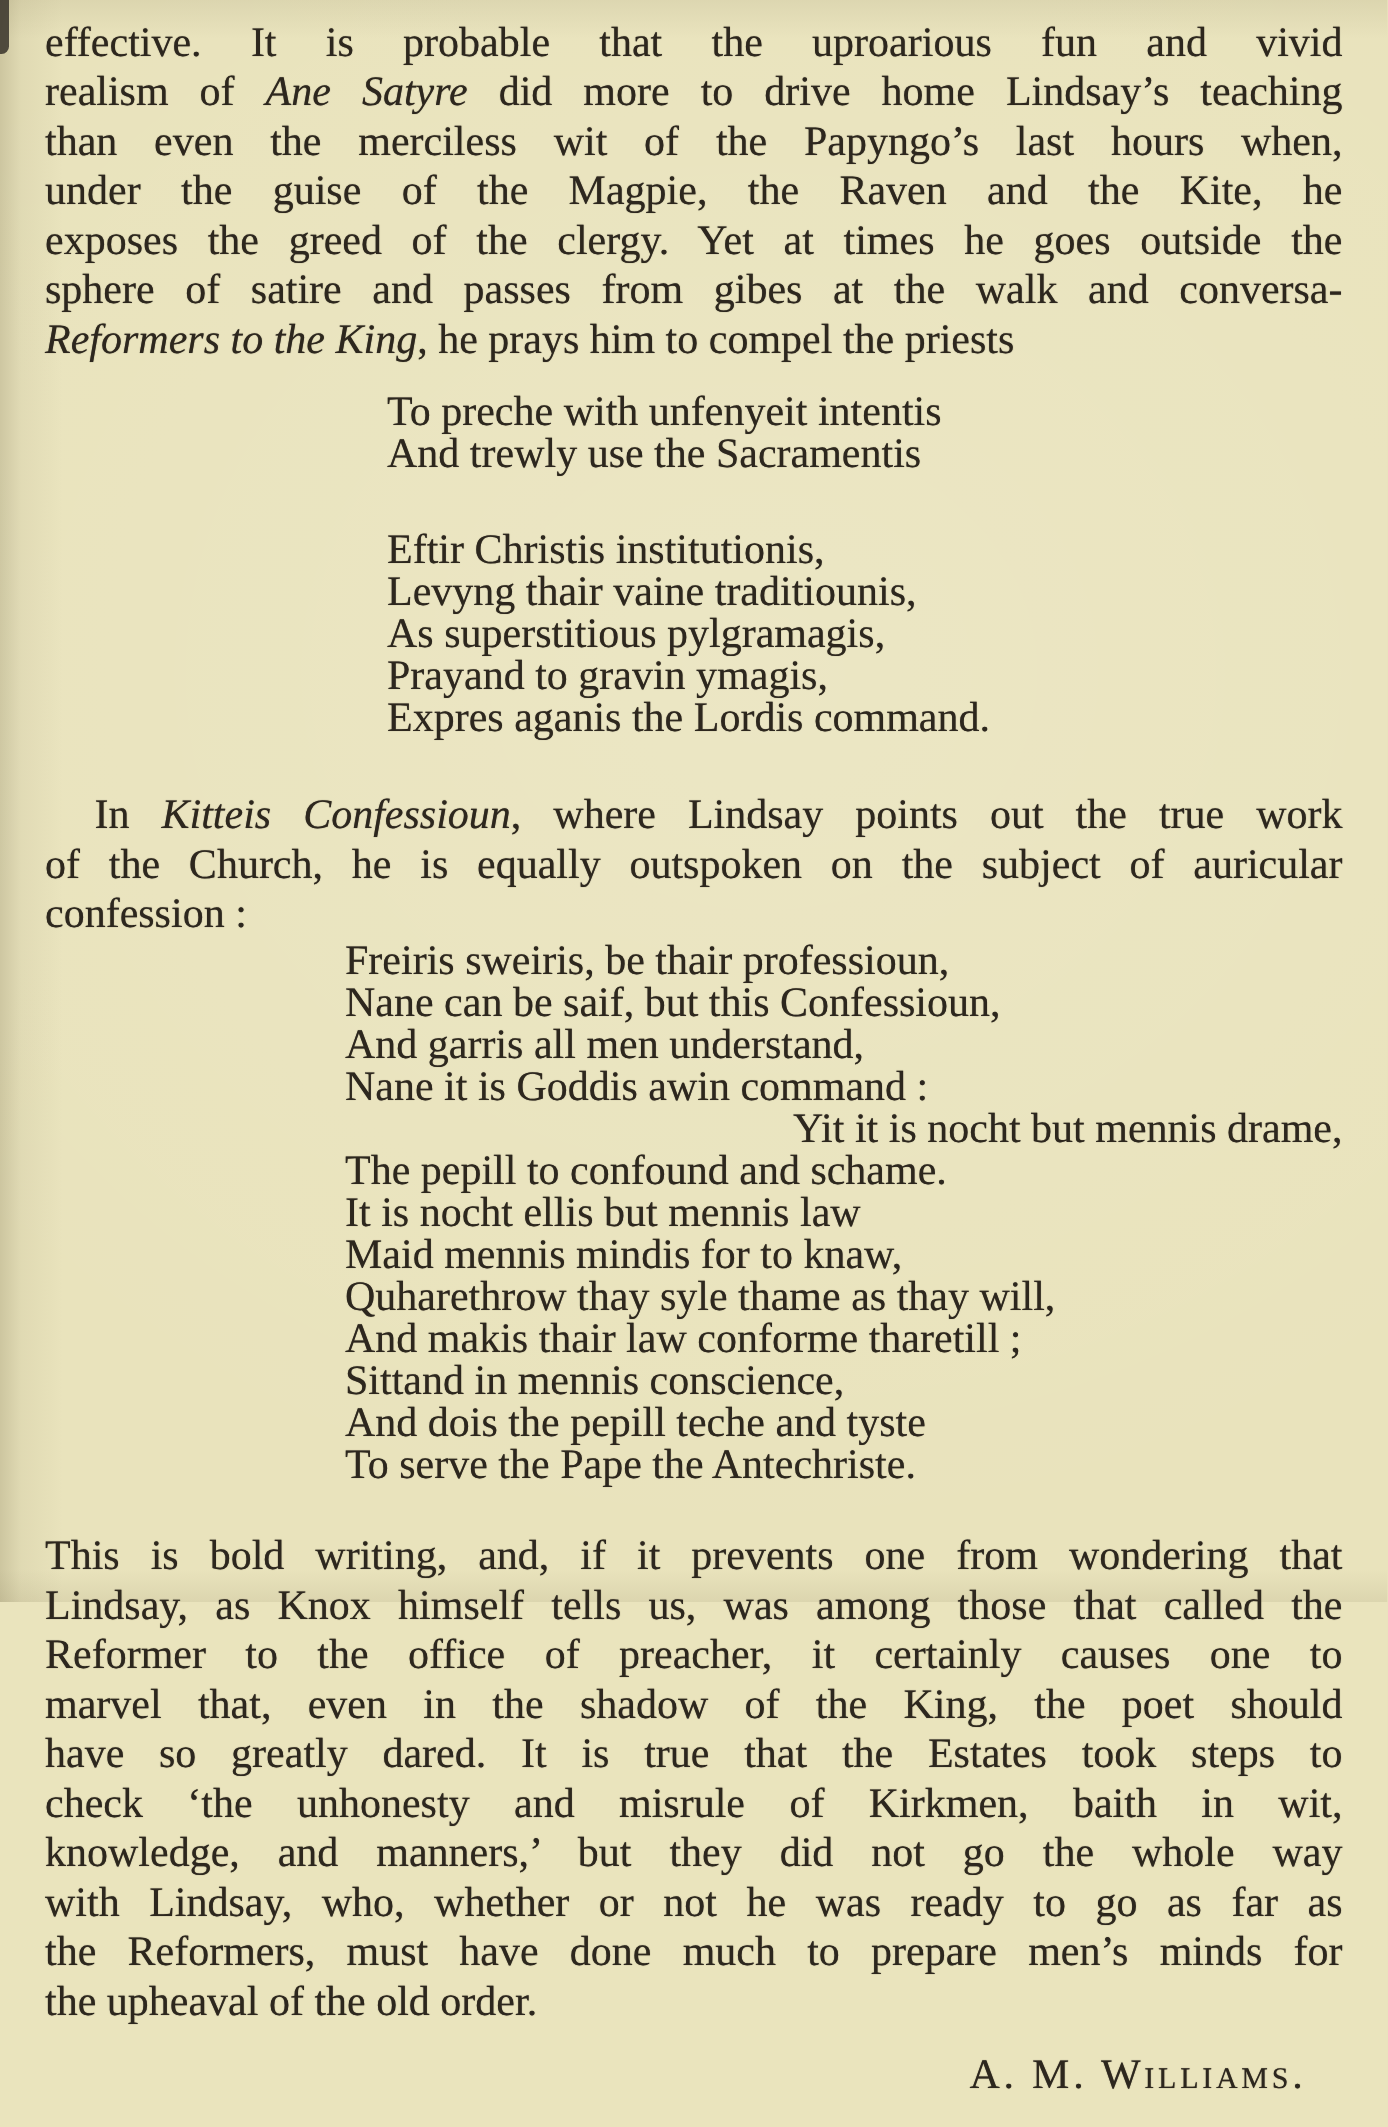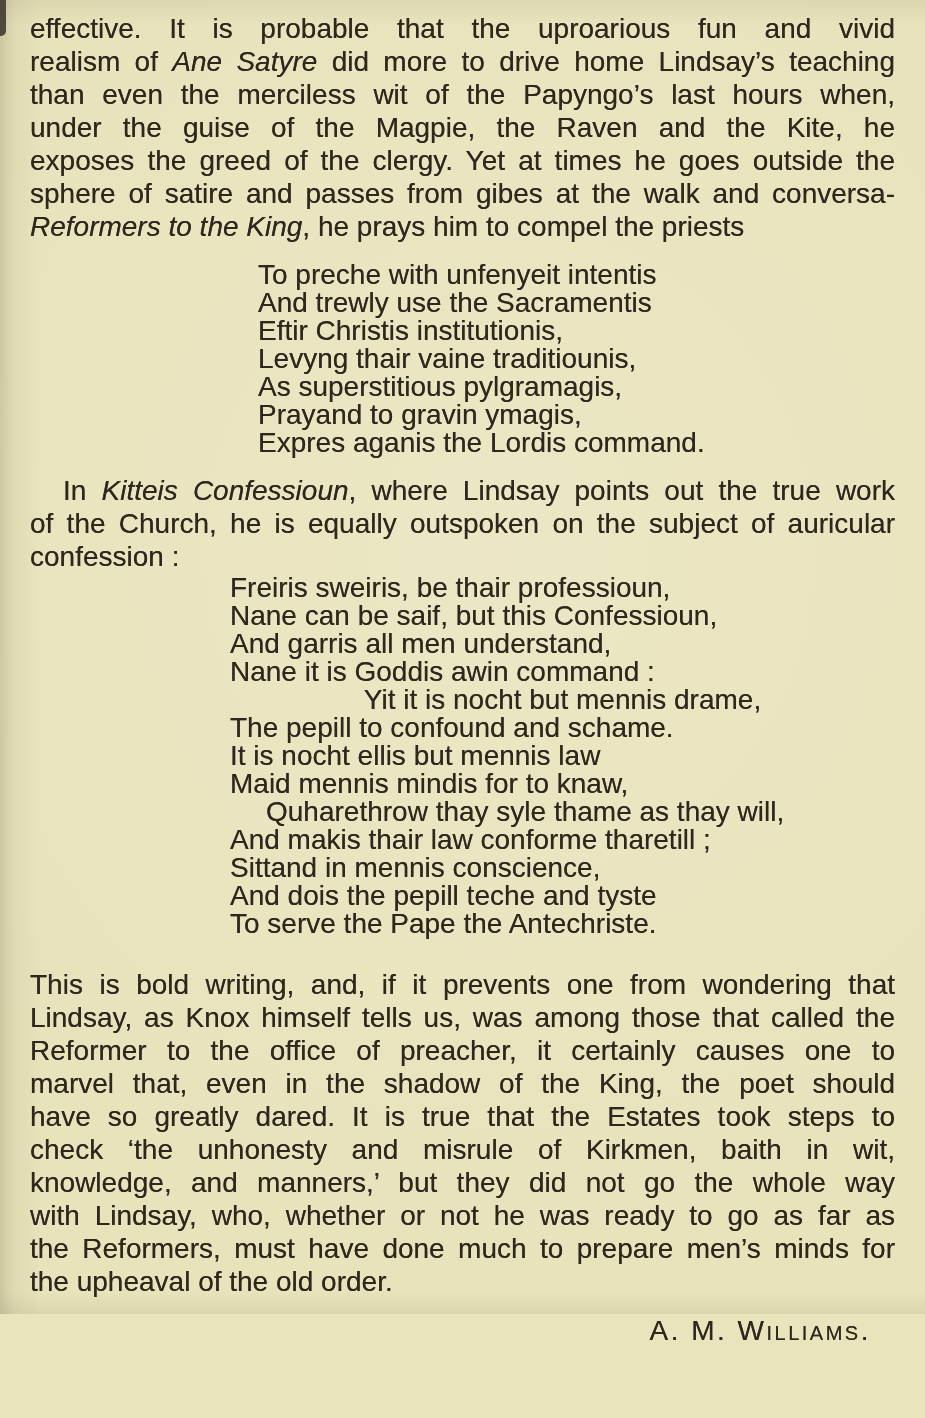--- a/index.html
+++ b/index.html
@@ -1,49 +1,49 @@
 <!DOCTYPE html>
 <html><head>
 <meta charset="utf-8">
 <style>
   html, body { margin: 0; padding: 0; }
   body {
     width: 925px; height: 1418px; overflow: hidden;
     background: #eae4bd;
   }
   .page {
-    position: relative; width: 925px; height: 1314px;
+    position: relative; width: 925px; height: 1068px;
     background:
       radial-gradient(ellipse 120% 90% at 55% 42%, rgba(255,255,255,0.12), rgba(255,255,255,0) 62%),
       linear-gradient(to right, rgba(104,94,58,0.22) 0px, rgba(104,94,58,0.07) 14px, rgba(104,94,58,0) 42px),
       linear-gradient(to bottom, rgba(104,94,58,0.10) 0px, rgba(104,94,58,0) 26px),
       linear-gradient(to top, rgba(104,94,58,0.10) 0px, rgba(104,94,58,0) 22px),
       #e9e3bc;
     color: #2d271e;
-    font-family: Liberation Sans, sans-serif;
+    font-family: Liberation Serif, serif;
   }
   .edge-mark {
     position: absolute; left: 0; top: 0; width: 6px; height: 36px;
     background: #37332a; opacity: 0.85; border-radius: 0 0 5px 0;
   }
   .text-column { position: absolute; left: 30px; right: 30px; top: 12px; }
   .para {
     font-size: 28px; line-height: 33px;
     text-shadow: 0 0 0.6px rgba(45,39,30,0.75);
   }
   .line { text-align: justify; text-align-last: justify; }
   .para .line:last-child { text-align: left; text-align-last: auto; }
   .para .line.first-indent { text-indent: 33px; }
   .italic { font-style: italic; }
   .verse {
     font-size: 28px; line-height: 28px;
     text-shadow: 0 0 0.5px rgba(45,39,30,0.7);
   }
   #blocks > :nth-child(2) { margin-top: 18px; padding-left: 228px; }
-  #blocks > :nth-child(3) { margin-top: 17px; }
+  #blocks > :nth-child(3) { margin-top: 34px; }
   #blocks > :nth-child(4) { margin-top: 1px;  padding-left: 200px; }
   #blocks > :nth-child(5) { margin-top: 30px; }
   .signature {
     margin-top: 16px; text-align: right; padding-right: 24px;
     font-size: 28px; line-height: 34px;
     font-variant: small-caps; letter-spacing: 2.5px;
     text-shadow: 0 0 0.6px rgba(45,39,30,0.75);
   }
 </style>
 </head>
@@ -58,41 +58,41 @@
           <div class="line"><span>realism of </span><span class="italic">Ane Satyre</span><span> did more to drive home Lindsay’s teaching</span></div>
           <div class="line"><span>than even the merciless wit of the Papyngo’s last hours when,</span></div>
           <div class="line"><span>under the guise of the Magpie, the Raven and the Kite, he</span></div>
           <div class="line"><span>exposes the greed of the clergy.  Yet at times he goes outside the</span></div>
           <div class="line"><span>sphere of satire and passes from gibes at the walk and conversa-</span></div>
           <div class="line"><span class="italic">Reformers to the King</span><span>, he prays him to compel the priests</span></div>
         </div>
         <div class="verse">
           <div class="line" style="text-align: left; text-align-last: auto;">To preche with unfenyeit intentis</div>
           <div class="line" style="text-align: left; text-align-last: auto;">And trewly use the Sacramentis</div>
-          <div class="line" style="text-align: left; text-align-last: auto;">Eftir Christis institutionis,</div>
+          <div class="line" style="text-align: left; text-align-last: auto; margin-top: 36px;">Eftir Christis institutionis,</div>
           <div class="line" style="text-align: left; text-align-last: auto;">Levyng thair vaine traditiounis,</div>
           <div class="line" style="text-align: left; text-align-last: auto;">As superstitious pylgramagis,</div>
           <div class="line" style="text-align: left; text-align-last: auto;">Prayand to gravin ymagis,</div>
           <div class="line" style="text-align: left; text-align-last: auto;">Expres aganis the Lordis command.</div>
         </div>
         <div class="para">
           <div class="line first-indent"><span>In </span><span class="italic">Kitteis Confessioun</span><span>, where Lindsay points out the true work</span></div>
           <div class="line"><span>of the Church, he is equally outspoken on the subject of auricular</span></div>
           <div class="line"><span>confession :</span></div>
         </div>
         <div class="verse">
           <div class="line" style="text-align: left; text-align-last: auto;">Freiris sweiris, be thair professioun,</div>
           <div class="line" style="text-align: left; text-align-last: auto;">Nane can be saif, but this Confessioun,</div>
           <div class="line" style="text-align: left; text-align-last: auto;">And garris all men understand,</div>
           <div class="line" style="text-align: left; text-align-last: auto;">Nane it is Goddis awin command :</div>
-          <div class="line" style="text-align: center; text-align-last: auto;">Yit it is nocht but mennis drame,</div>
+          <div class="line" style="text-align: right; text-align-last: auto;">Yit it is nocht but mennis drame,</div>
           <div class="line" style="text-align: left; text-align-last: auto;">The pepill to confound and schame.</div>
           <div class="line" style="text-align: left; text-align-last: auto;">It is nocht ellis but mennis law</div>
           <div class="line" style="text-align: left; text-align-last: auto;">Maid mennis mindis for to knaw,</div>
-          <div class="line" style="text-align: left; text-align-last: auto; margin-left: 36px;">Quharethrow thay syle thame as thay will,</div>
+          <div class="line" style="text-align: left; text-align-last: auto;">Quharethrow thay syle thame as thay will,</div>
           <div class="line" style="text-align: left; text-align-last: auto;">And makis thair law conforme tharetill ;</div>
           <div class="line" style="text-align: left; text-align-last: auto;">Sittand in mennis conscience,</div>
           <div class="line" style="text-align: left; text-align-last: auto;">And dois the pepill teche and tyste</div>
           <div class="line" style="text-align: left; text-align-last: auto;">To serve the Pape the Antechriste.</div>
         </div>
         <div class="para">
           <div class="line"><span>This is bold writing, and, if it prevents one from wondering that</span></div>
           <div class="line"><span>Lindsay, as Knox himself tells us, was among those that called the</span></div>
           <div class="line"><span>Reformer to the office of preacher, it certainly causes one to</span></div>
           <div class="line"><span>marvel that, even in the shadow of the King, the poet should</span></div>

